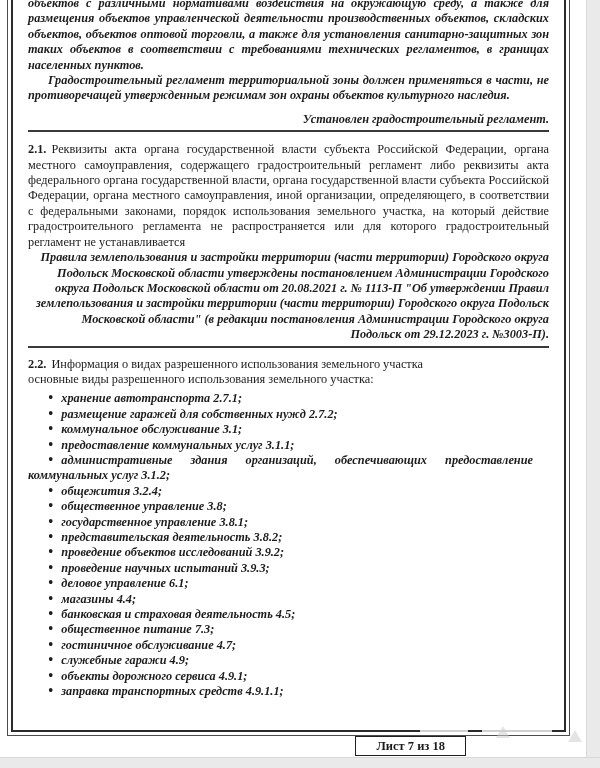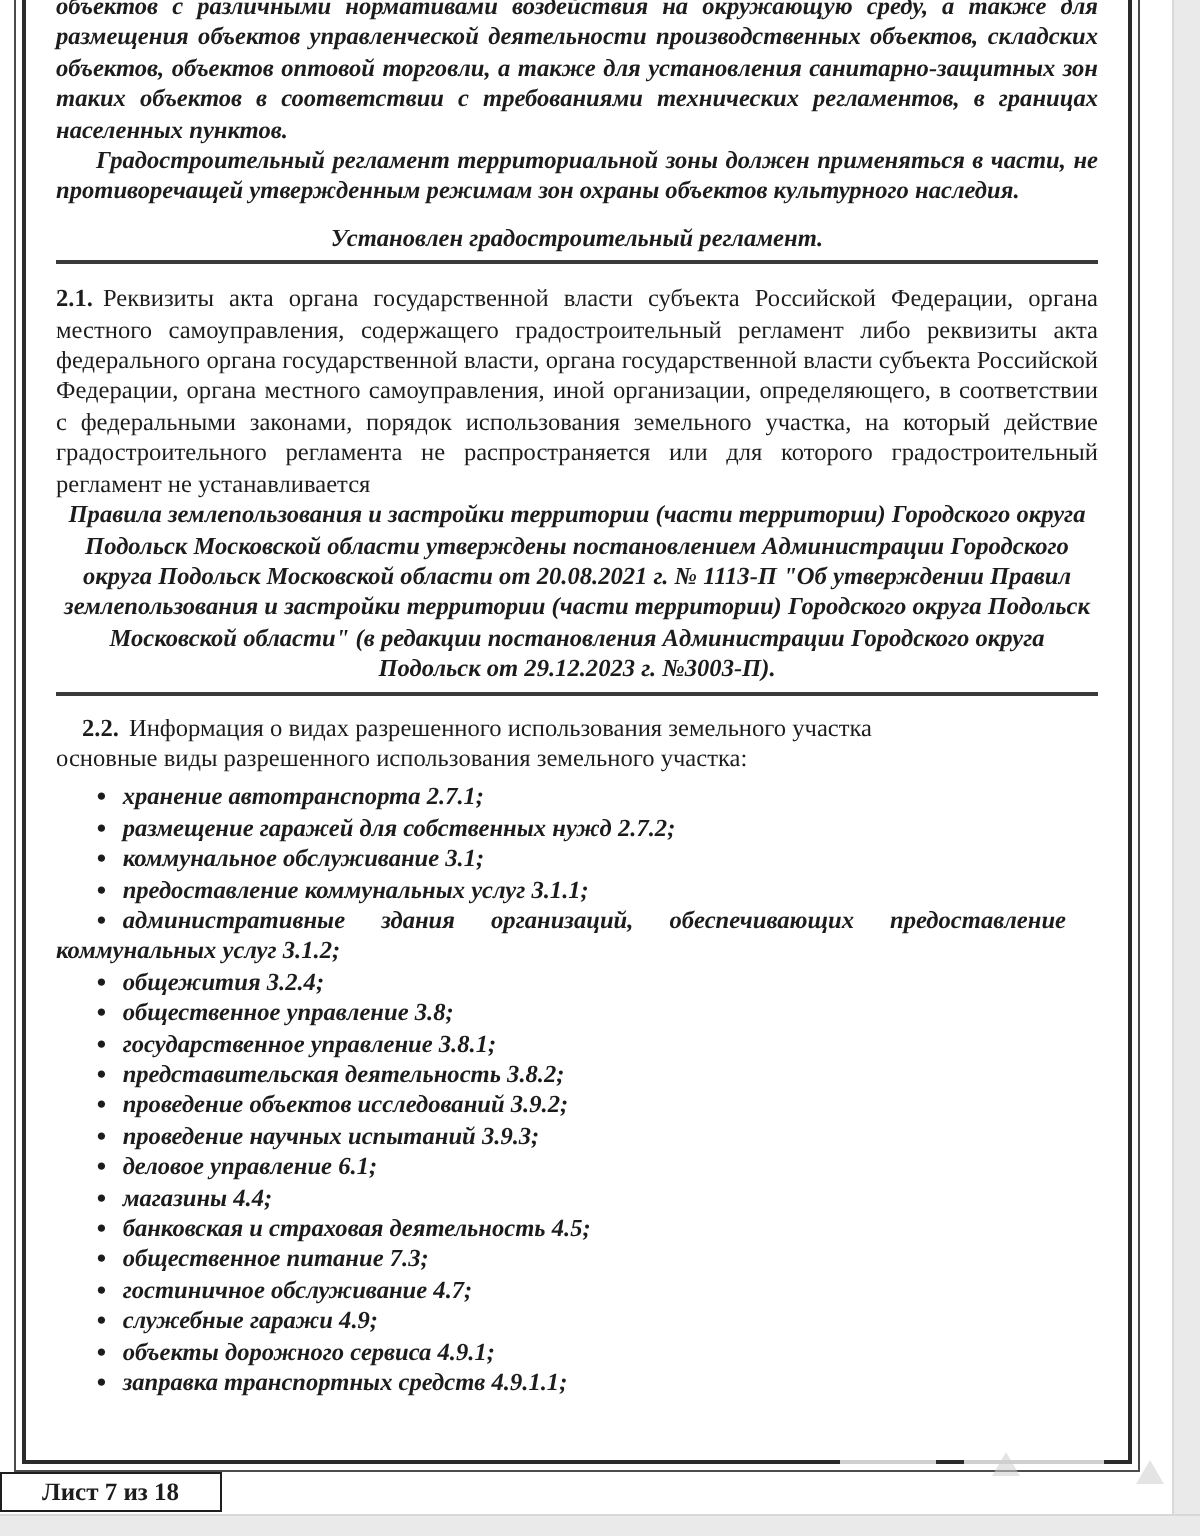--- a/index.html
+++ b/index.html
@@ -13,33 +13,33 @@
     position:absolute; left:7px; top:-14px; width:563px; height:750px;
     border:1px solid #4c4c4c; padding:3px; box-sizing:border-box; background:#fff;
   }
   .frame-inner {
     border:2px solid #2b2b2b; height:100%; box-sizing:border-box;
     padding:4px 15px 0 15px; overflow:hidden;
   }
   p { margin:0; }
   .bi { font-weight:bold; font-style:italic; }
   .just { text-align:justify; }
-  .center { text-align:center; }
+  .center { text-align:right; }
   .indent { text-indent:20px; }
   .heading-underlined { margin-top:8px; padding-bottom:3px; border-bottom:2px solid #3a3a3a; }
   .sec-2-1 { margin-top:10px; }
   .rules-ref { margin-top:0; padding-bottom:3px; border-bottom:2px solid #3a3a3a; }
-  .sec-2-2 { margin-top:9px;margin-left:13px; }
+  .sec-2-2 { margin-top:9px; }
   .list-intro { margin-top:0; }
   .num { font-weight:bold; margin-right:5px; }
   ul.uses-list { margin:4px 16px 0 0; padding:0; list-style:none; }
   ul.uses-list li { text-align:justify; text-indent:10px; }
   .bullet { display:inline-block; margin-right:9px; transform:scale(1.1); }
   .footer-area {
-    position:absolute; left:0; top:736px; width:571px; text-align:left;
+    position:absolute; left:0; top:736px; width:466px; text-align:right;
   }
   .sheet-box {
     display:inline-block; border:1px solid #1f1f1f; background:#fff;
     padding:0 20px; font-weight:bold; font-size:12.5px; line-height:18px;
   }
   .gray-right {
     position:absolute; right:0; top:0; width:13px; height:768px;
     background:#eaeaea; border-left:1px solid #d8d8d8;
   }
   .gray-bottom {

